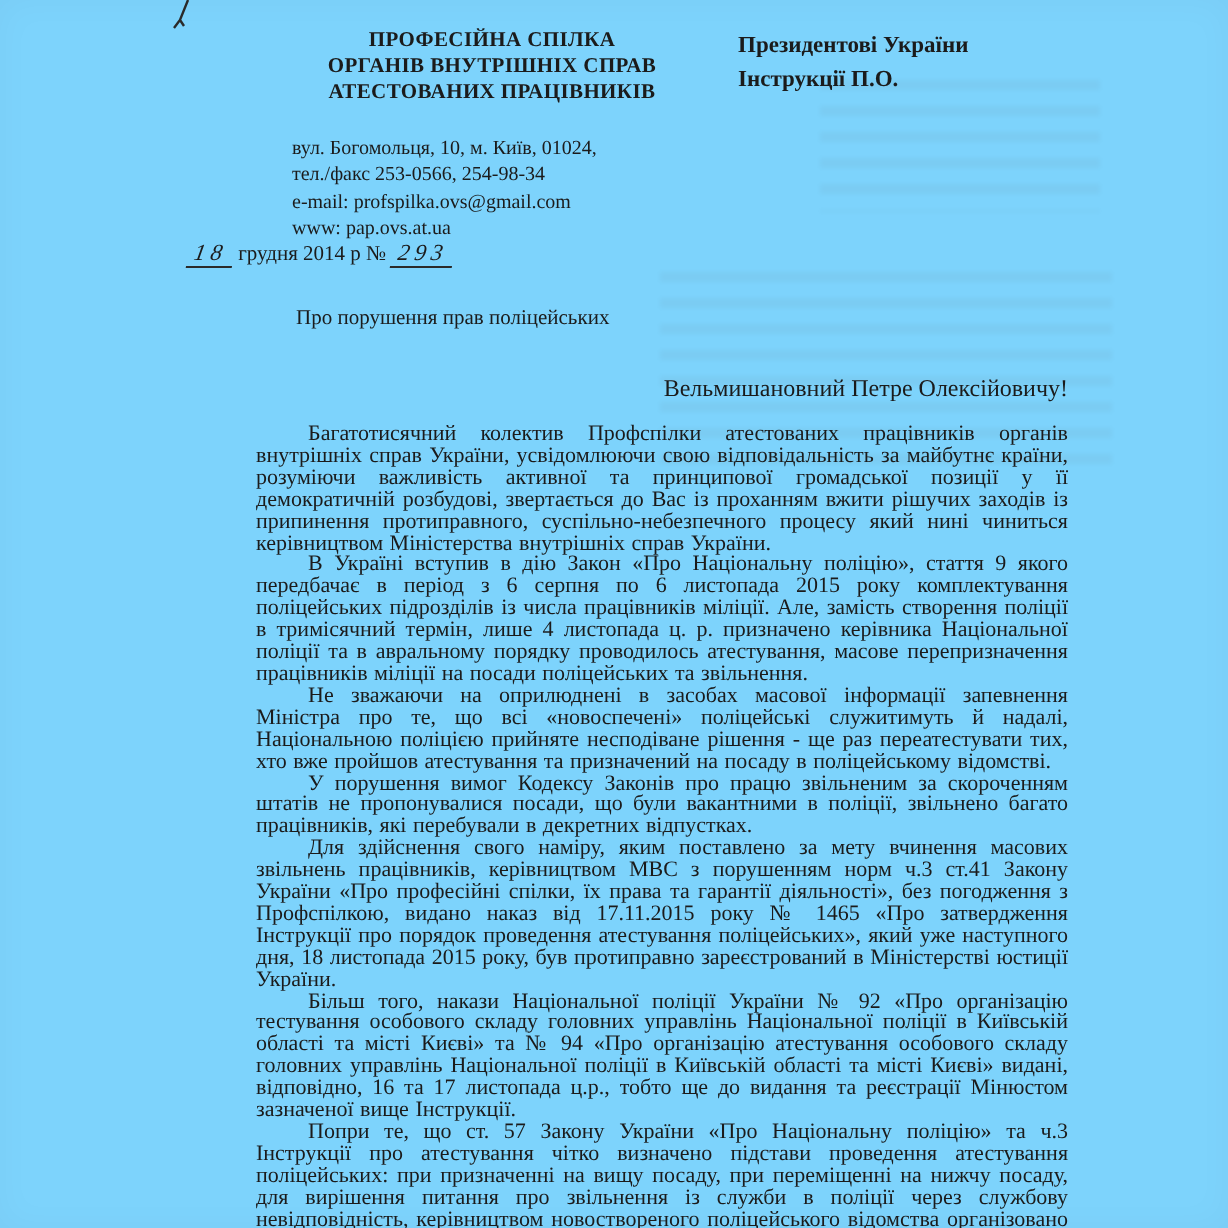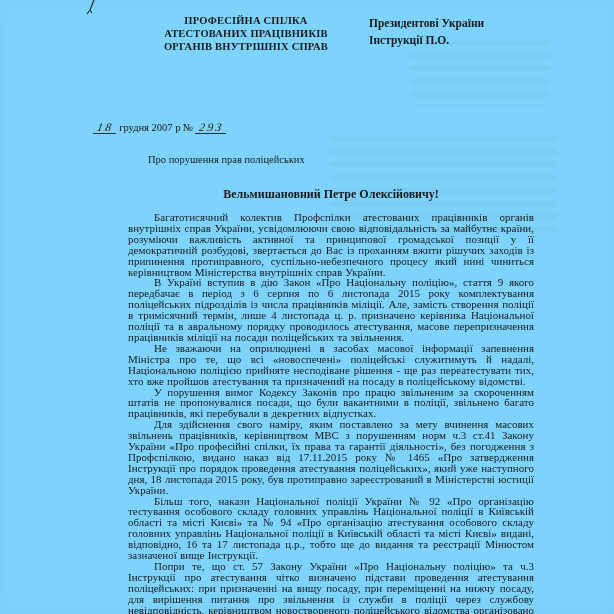--- a/index.html
+++ b/index.html
@@ -79,22 +79,22 @@
   }
   .subject {
     position: absolute;
     left: 148px; top: 154px;
     font-size: 10.5px;
     font-family: Liberation Serif, serif;
   }
   .salutation {
     position: absolute;
     left: 128px; top: 187px; width: 406px;
-    text-align: center;
-    font-weight: bold;
+    text-align: right;
+    font-weight: normal;
     font-size: 12px;
   }
   .body-text {
     position: absolute;
     left: 128px; top: 212px; width: 406px;
     bottom: 0;
     overflow: hidden;
     text-align: justify;
     font-size: 11px;
     line-height: 10.9px;
@@ -112,31 +112,37 @@
 
   <svg class="pen-mark" width="30" height="28" viewBox="0 0 30 28">
     <path d="M16,0 L12,10 L9,14 M12,10 L14,13" stroke="#2a2a2a" stroke-width="1.2" fill="none"></path>
   </svg>
 
   <div class="bleed bleed-a"></div>
   <div class="bleed bleed-b"></div>
 
   <div class="sender-name">
     <div>ПРОФЕСІЙНА СПІЛКА</div>
+    <div>ОРГАНІВ ВНУТРІШНІХ СПРАВ</div>
     <div>АТЕСТОВАНИХ ПРАЦІВНИКІВ</div>
-    <div>ОРГАНІВ ВНУТРІШНІХ СПРАВ</div>
   </div>
 
   <div class="recipient">
     <div>Президентові України</div>
     <div>Інструкції П.О.</div>
   </div>
 
+  <div class="contact">
+    <div>вул. Богомольця, 10, м. Київ, 01024,</div>
+    <div>тел./факс 253-0566, 254-98-34</div>
+    <div>e-mail: profspilka.ovs@gmail.com</div>
+    <div>www: pap.ovs.at.ua</div>
+  </div>
 
-  <div class="date-line"><span class="hand">18</span><span> грудня 2007 р № </span><span class="hand">293</span></div>
+  <div class="date-line"><span class="hand">18</span><span> грудня 2014 р № </span><span class="hand">293</span></div>
 
   <div class="subject">Про порушення прав поліцейських</div>
 
   <div class="salutation">Вельмишановний Петре Олексійовичу!</div>
 
   <div class="body-text">
     <p>Багатотисячний колектив Профспілки атестованих працівників органів внутрішніх справ України, усвідомлюючи свою відповідальність за майбутнє країни, розуміючи важливість активної та принципової громадської позиції у її демократичній розбудові, звертається до Вас із проханням вжити рішучих заходів із припинення протиправного, суспільно-небезпечного процесу який нині чиниться керівництвом Міністерства внутрішніх справ України.</p>
     <p>В Україні вступив в дію Закон «Про Національну поліцію», стаття 9 якого передбачає в період з 6 серпня по 6 листопада 2015 року комплектування поліцейських підрозділів із числа працівників міліції. Але, замість створення поліції в тримісячний термін, лише 4 листопада ц. р. призначено керівника Національної поліції та в авральному порядку проводилось атестування, масове перепризначення працівників міліції на посади поліцейських та звільнення.</p>
     <p>Не зважаючи на оприлюднені в засобах масової інформації запевнення Міністра про те, що всі «новоспечені» поліцейські служитимуть й надалі, Національною поліцією прийняте несподіване рішення - ще раз переатестувати тих, хто вже пройшов атестування та призначений на посаду в поліцейському відомстві.</p>
     <p>У порушення вимог Кодексу Законів про працю звільненим за скороченням штатів не пропонувалися посади, що були вакантними в поліції, звільнено багато працівників, які перебували в декретних відпустках.</p>

